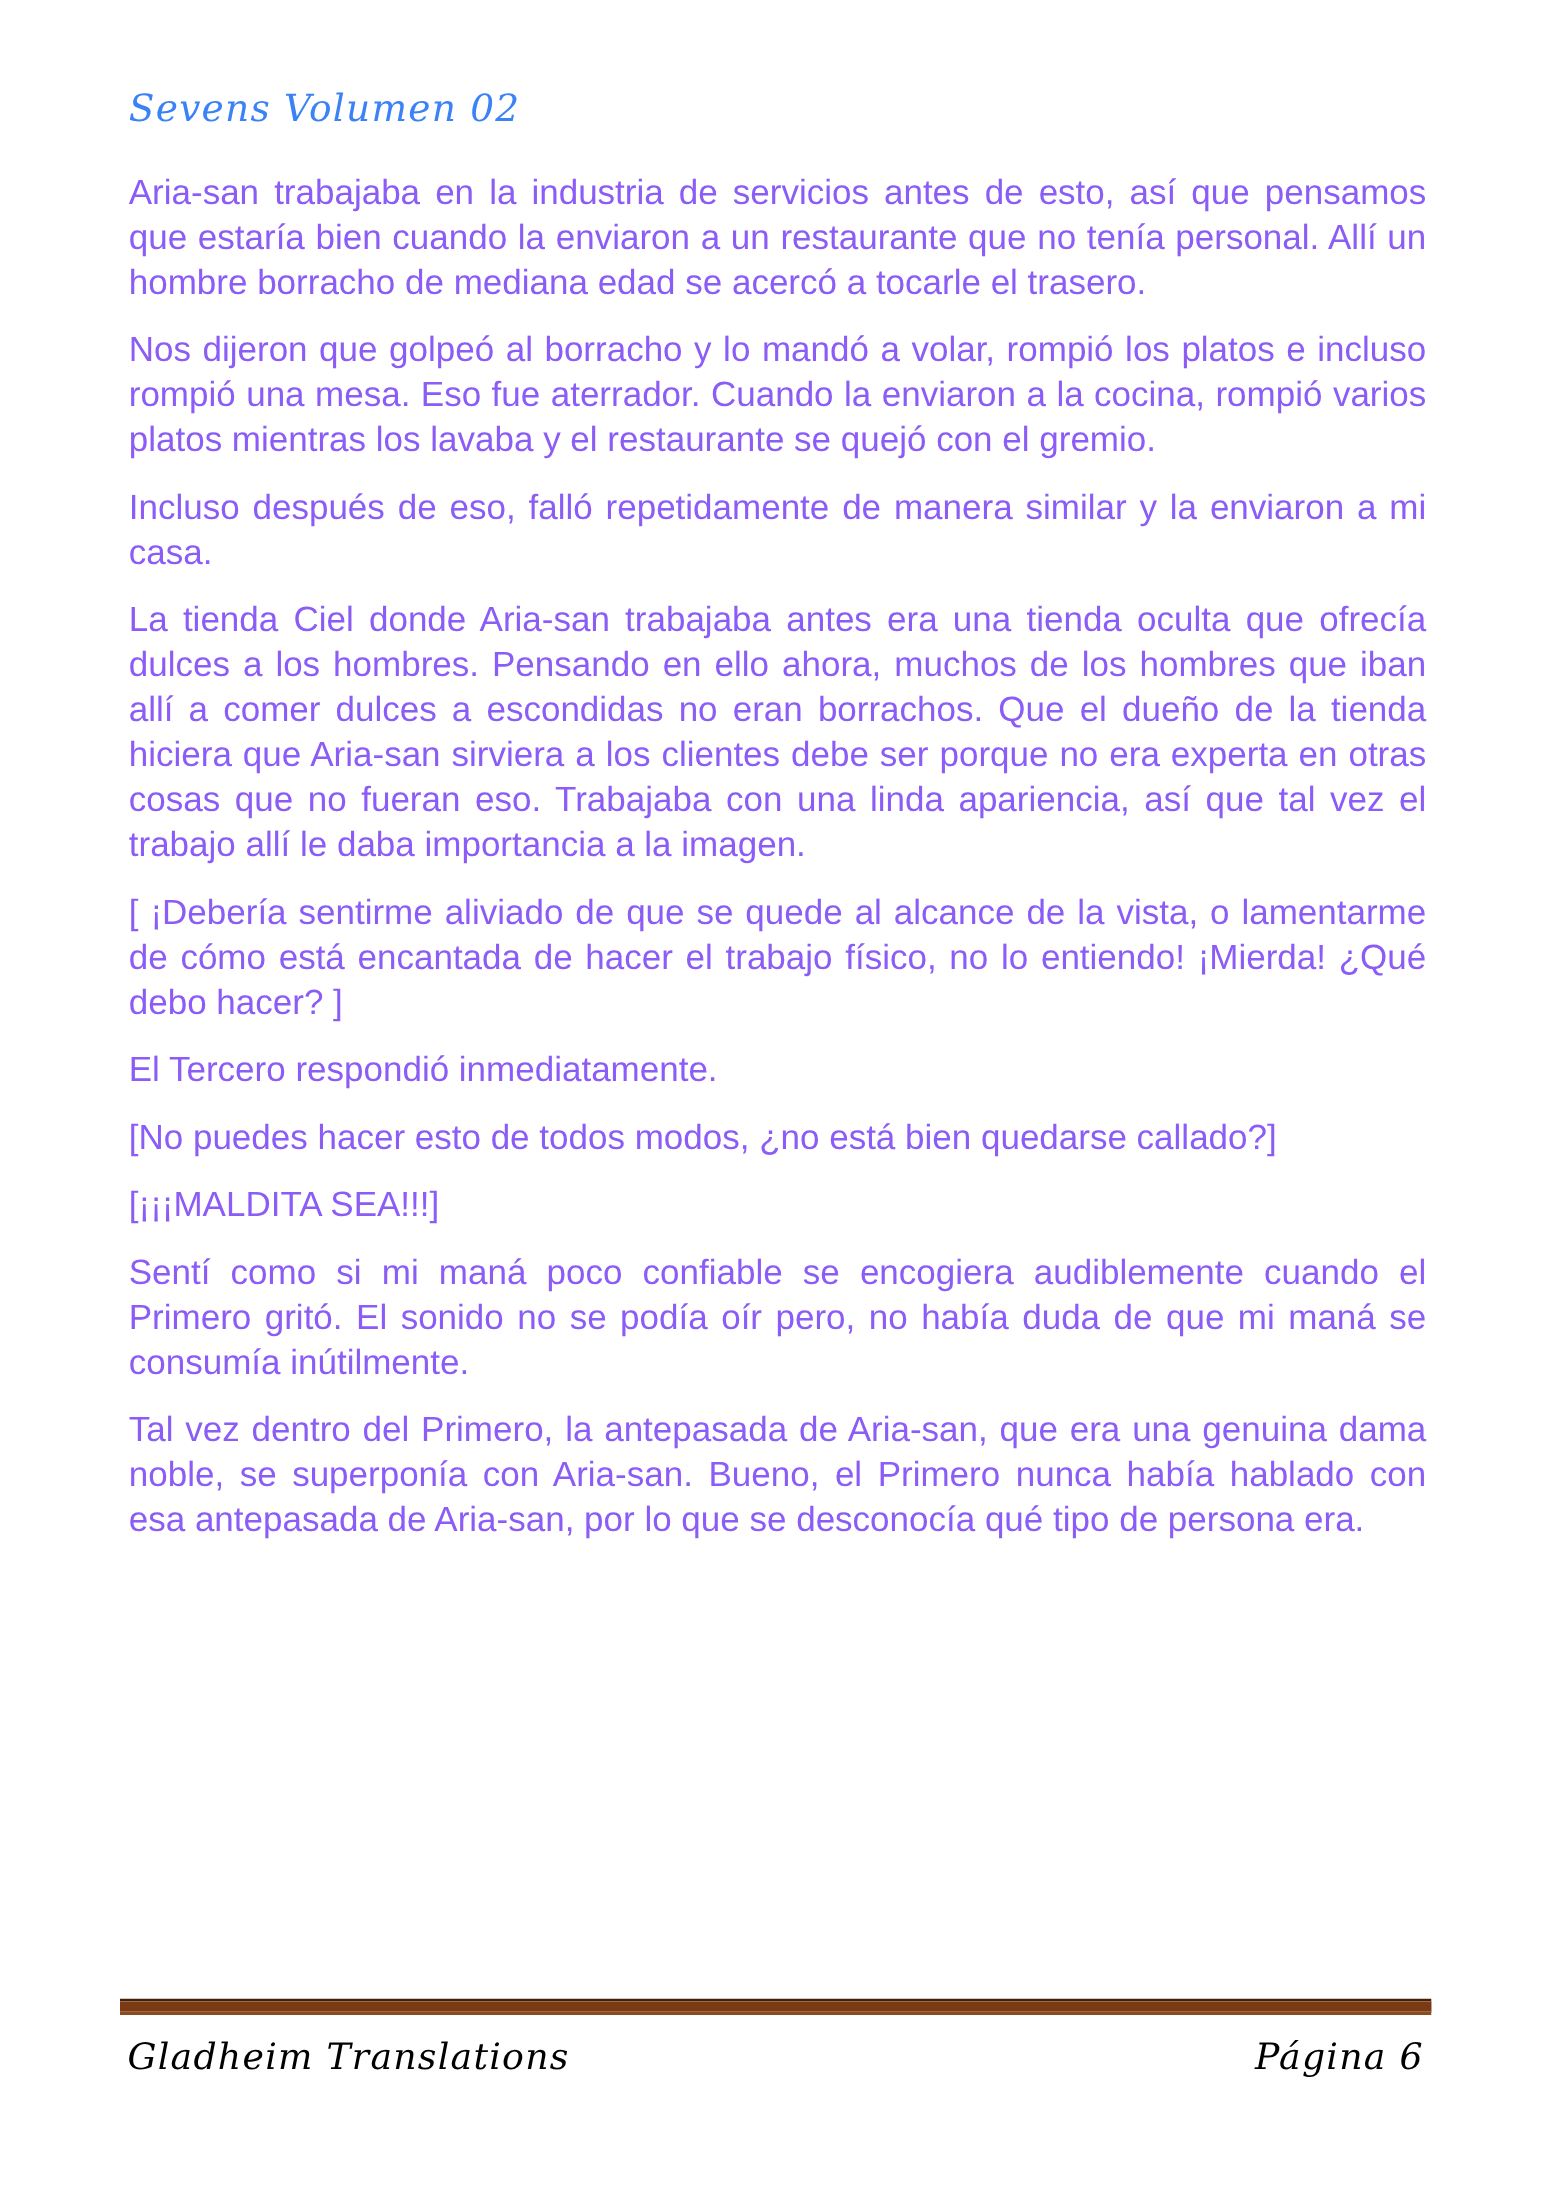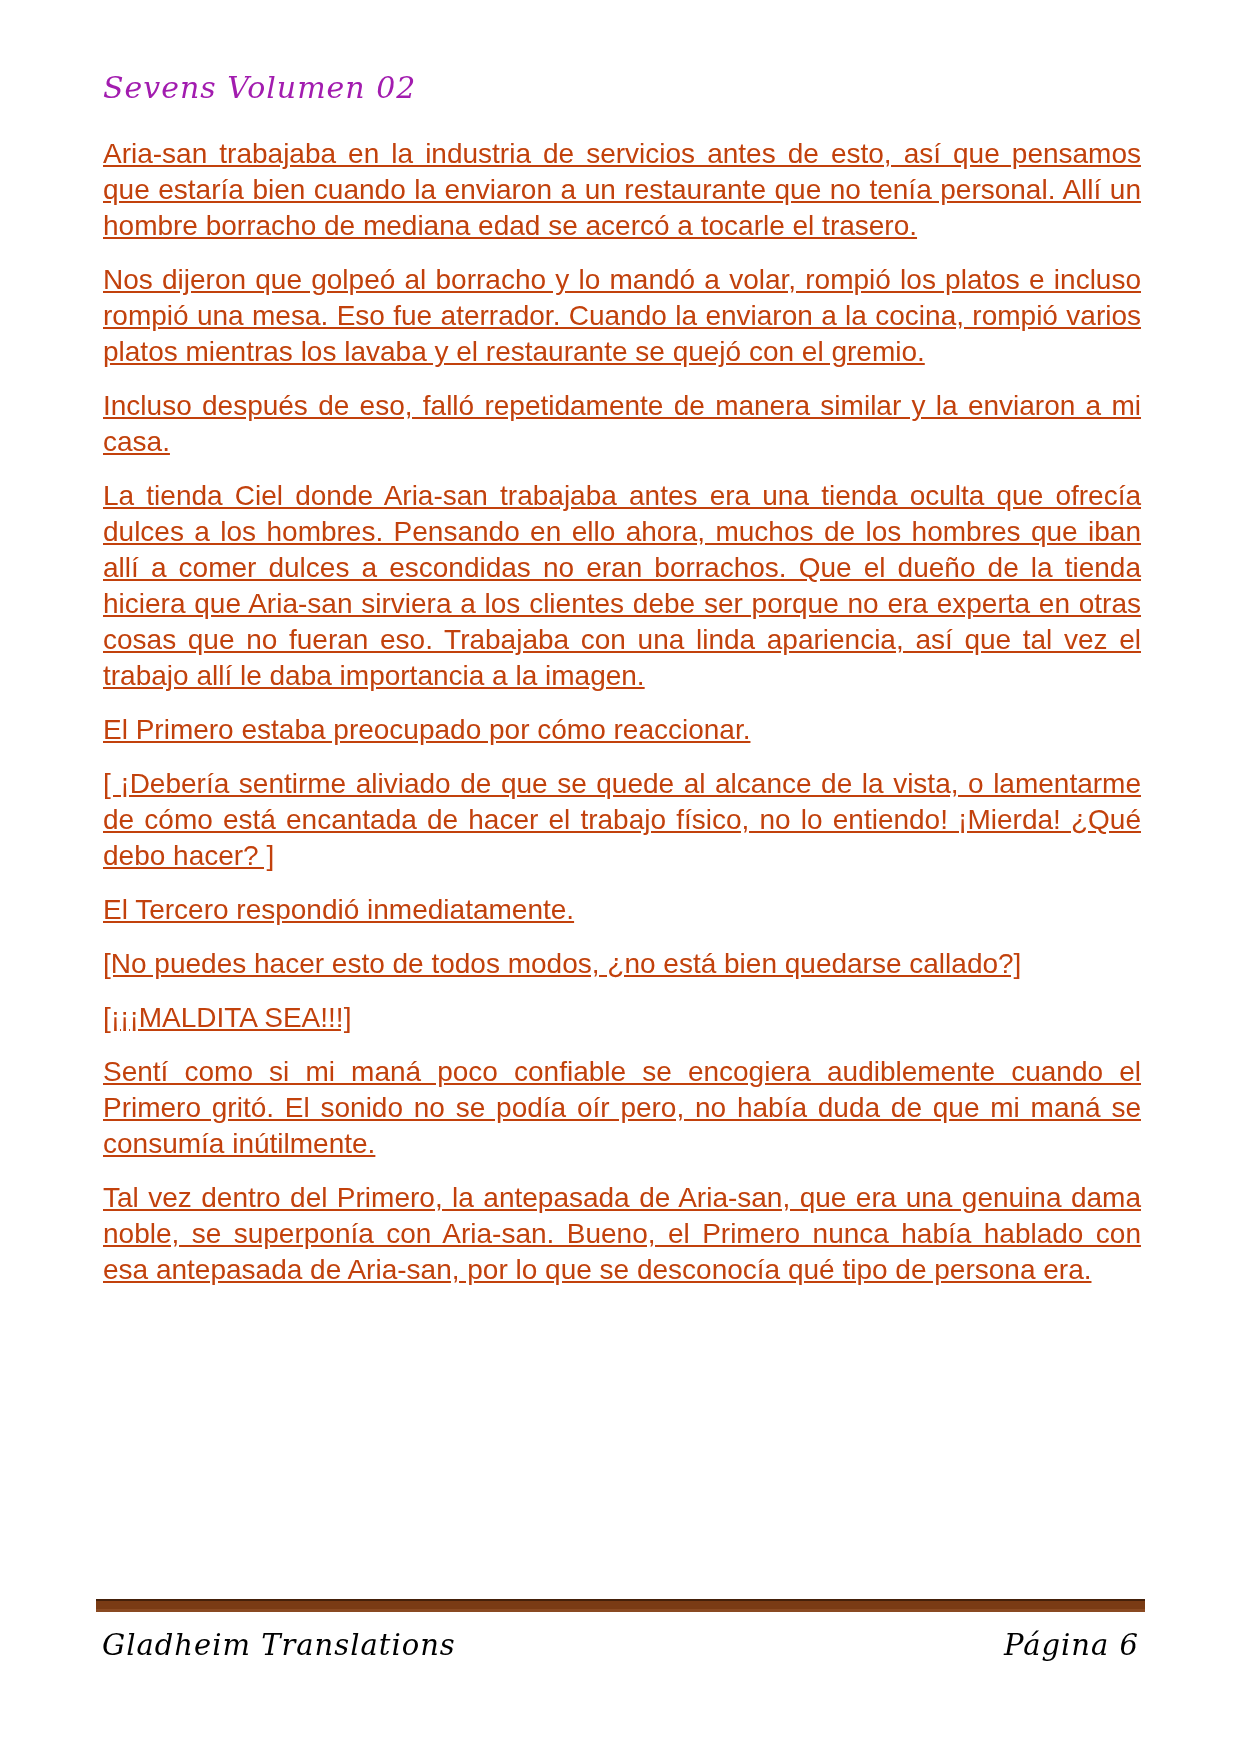--- a/index.html
+++ b/index.html
@@ -15,37 +15,36 @@
   }
   .doc-header {
     position: absolute;
     top: 70px;
     left: 103px;
     right: 100px;
     font-family: "DejaVu Serif", serif;
     font-style: italic;
     font-size: 30px;
     letter-spacing: 1px;
-    color: #a21caf;
+    color: #3b82f6;
     white-space: nowrap;
   }
   .doc-body {
     position: absolute;
     top: 136px;
     left: 103px;
     width: 1038px;
   }
   .doc-body p.para {
     margin: 0 0 18px 0;
     font-size: 28px;
     line-height: 36px;
     text-align: justify;
     text-justify: inter-word;
-    color: #c2410c;
-    text-decoration: underline;
+    color: #8b5cf6;
   }
   .doc-footer {
     position: absolute;
     top: 1601px;
     left: 96px;
     right: 96px;
   }
   .footer-rule {
     height: 3px;                               
     border-top: 8px solid var(--rule-thick, #7a3b14);
@@ -70,21 +69,20 @@
 
 <div class="page">
 
   <div class="doc-header">Sevens Volumen 02</div>
 
   <div class="doc-body">
       <p class="para">Aria-san trabajaba en la industria de servicios antes de esto, así que pensamos que estaría bien cuando la enviaron a un restaurante que no tenía personal. Allí un hombre borracho de mediana edad se acercó a tocarle el trasero.</p>
       <p class="para">Nos dijeron que golpeó al borracho y lo mandó a volar, rompió los platos e incluso rompió una mesa. Eso fue aterrador. Cuando la enviaron a la cocina, rompió varios platos mientras los lavaba y el restaurante se quejó con el gremio.</p>
       <p class="para">Incluso después de eso, falló repetidamente de manera similar y la enviaron a mi casa.</p>
       <p class="para">La tienda Ciel donde Aria-san trabajaba antes era una tienda oculta que ofrecía dulces a los hombres. Pensando en ello ahora, muchos de los hombres que iban allí a comer dulces a escondidas no eran borrachos. Que el dueño de la tienda hiciera que Aria-san sirviera a los clientes debe ser porque no era experta en otras cosas que no fueran eso. Trabajaba con una linda apariencia, así que tal vez el trabajo allí le daba importancia a la imagen.</p>
-      <p class="para">El Primero estaba preocupado por cómo reaccionar.</p>
       <p class="para">[ ¡Debería sentirme aliviado de que se quede al alcance de la vista, o lamentarme de cómo está encantada de hacer el trabajo físico, no lo entiendo! ¡Mierda! ¿Qué debo hacer? ]</p>
       <p class="para">El Tercero respondió inmediatamente.</p>
       <p class="para">[No puedes hacer esto de todos modos, ¿no está bien quedarse callado?]</p>
       <p class="para">[¡¡¡MALDITA SEA!!!]</p>
       <p class="para">Sentí como si mi maná poco confiable se encogiera audiblemente cuando el Primero gritó. El sonido no se podía oír pero, no había duda de que mi maná se consumía inútilmente.</p>
       <p class="para">Tal vez dentro del Primero, la antepasada de Aria-san, que era una genuina dama noble, se superponía con Aria-san. Bueno, el Primero nunca había hablado con esa antepasada de Aria-san, por lo que se desconocía qué tipo de persona era.</p>
     </div>
 
   <div class="doc-footer">
     <div class="footer-rule"></div>

